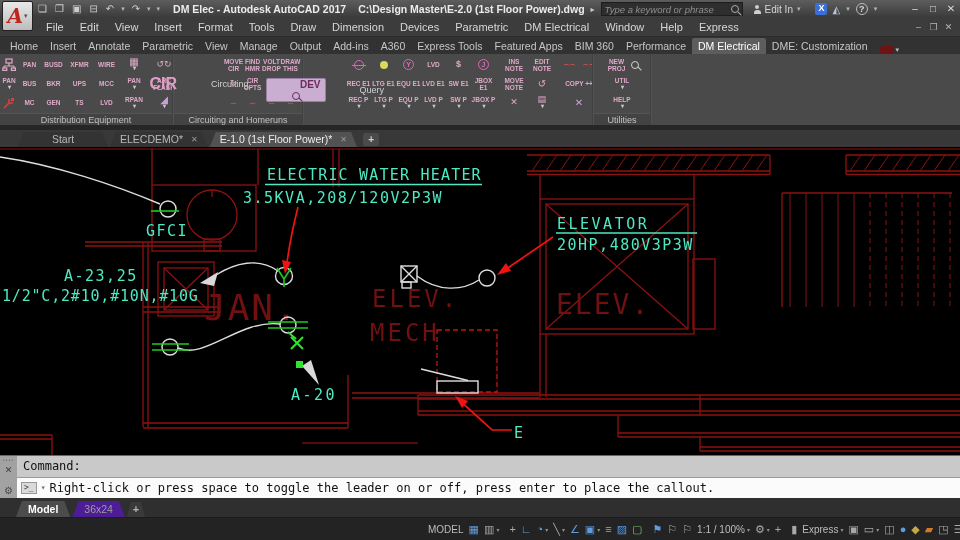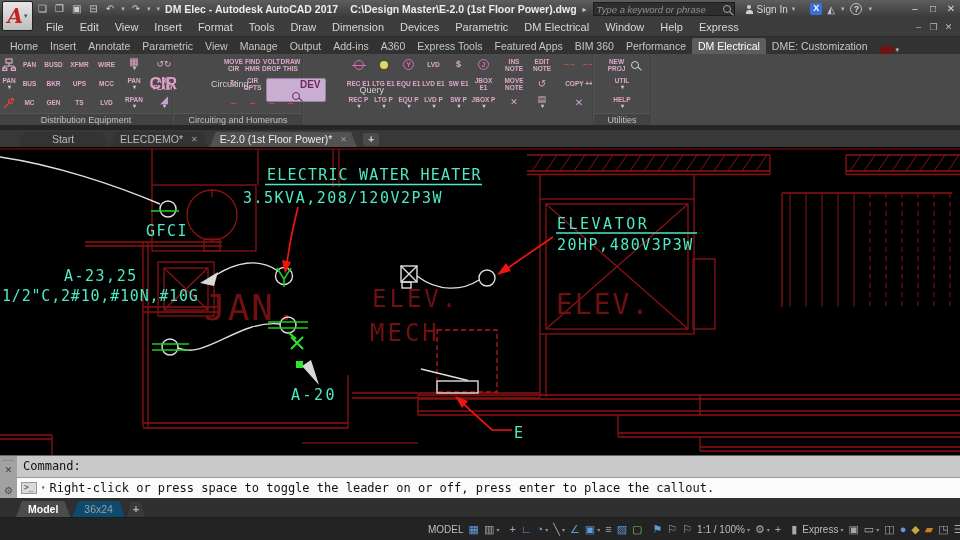--- a/index.html
+++ b/index.html
@@ -9,21 +9,21 @@
 
   
   .titlebar { height:18px; background:linear-gradient(#5d5d5d,#3a3a3a); display:flex; align-items:center;
               padding-left:36px; gap:4px; position:relative; }
   .logo { position:absolute; left:2px; top:1px; width:31px; height:30px; background:linear-gradient(#e8e8e8,#bdbdbd);
           border:1px solid #222; border-radius:2px; z-index:10; display:flex; align-items:center; justify-content:center; }
   .logo-a { color:#c0251c; font:italic bold 20px/20px "DejaVu Serif", serif; }
   .logo-caret { color:#555; font-size:7px; margin-left:1px; }
   .qi { color:#cdcdcd; font-size:10px; line-height:16px; padding:0 2px; }
   .qi.caret { font-size:7px; color:#b5b5b5; padding:0 1px; }
-  .title-text { color:#ececec; font-size:10.5px; font-weight:bold; white-space:nowrap; }
+  .title-text { color:#ececec; font-size:10.5px; font-weight:bold; white-space:nowrap; margin-left:8px; }
   .title-text .path { margin-left:12px; }
   .title-arrow { color:#cfcfcf; font-size:8px; margin:0 2px; }
   .search { display:flex; align-items:center; background:#2e2e2e; border:1px solid #1d1d1d; height:14px;
             width:142px; padding:0 3px; }
   .search input { flex:1; background:transparent; border:none; outline:none; color:#cfcfcf;
                   font:italic 9.5px "Liberation Sans", sans-serif; min-width:0; }
   .search input::placeholder { color:#8f8f8f; font-style:italic; }
   .mag { width:8px; height:8px; border:1.4px solid currentColor; border-radius:50%; position:relative; display:inline-block; }
   .mag::after { content:""; position:absolute; width:5px; height:1.4px; background:currentColor;
                 transform:rotate(45deg); right:-4px; bottom:-2px; }
@@ -109,21 +109,21 @@
   .cmdhist { flex:1; background:#c9c9c9; border-bottom:1px solid #9a9a9a; display:flex; align-items:center;
              font:12px "DejaVu Sans Mono", monospace; color:#111; padding-left:6px; }
   .cmdprompt { flex:1; background:#fbfbfb; display:flex; align-items:center; gap:4px;
                font:12px "DejaVu Sans Mono", monospace; color:#111; padding-left:4px; white-space:nowrap; overflow:hidden; }
   .badge { background:#dadada; border:1px solid #999; color:#444; font:8px/10px "DejaVu Sans Mono", monospace; padding:0 2px; }
   .pcaret { color:#666; font-size:8px; }
 
   
   .laytabs { height:20px; background:#2f2f2f; display:flex; align-items:flex-end; padding-left:16px; gap:2px;
              border-bottom:1px solid #1c1c1c; }
-  .ltab { background:#0c4a6e; color:#9d9d9d; font-size:10.5px; padding:2px 12px;
+  .ltab { background:#4c1d95; color:#9d9d9d; font-size:10.5px; padding:2px 12px;
           clip-path:polygon(6px 0, calc(100% - 6px) 0, 100% 100%, 0 100%); }
   .ltab.active { background:#4c4c4c; color:#fff; font-weight:bold; }
   .lplus { width:18px; color:#b5b5b5; background:#3a3a3a; text-align:center; font:bold 11px/15px "Liberation Sans";
            clip-path:polygon(4px 0, calc(100% - 4px) 0, 100% 100%, 0 100%); }
 
   
   .statusbar { height:22px; background:#232323; display:flex; align-items:center; gap:5px;
                padding-left:428px; padding-right:4px; overflow:hidden; }
   .sb-txt { color:#bdbdbd; font-size:10px; white-space:nowrap; }
   .sb-i { color:#a8a8a8; font-size:11px; line-height:20px; }
@@ -158,21 +158,21 @@
     <div class="title-text">
       <span>DM Elec - Autodesk AutoCAD 2017</span><span class="path">C:\Design Master\E-2.0 (1st Floor Power).dwg</span>
     </div>
     <span class="title-arrow">▸</span>
     <div class="search">
       <input placeholder="Type a keyword or phrase" style="">
       <span class="mag"></span>
     </div>
     <div class="signin">
       <span class="person"></span>
-      <span>Sign In</span>
+      <span>Edit In</span>
       <span class="qi caret">▾</span>
     </div>
     <div class="tray">
       <span class="xchg">X</span>
       <span class="a360">◭</span>
       <span class="qi caret">▾</span>
       <span class="helpq">?</span>
       <span class="qi caret">▾</span>
     </div>
     <div class="winbtns">
@@ -411,21 +411,21 @@
 
   <div class="doctabs">
     <div class="dtab">
         <span>Start</span>
       </div>
     <div class="dtab">
         <span>ELECDEMO*</span>
         <span class="tx">✕</span>
       </div>
     <div class="dtab active">
-        <span>E-2.0 (1st Floor Power)*</span>
+        <span>E-1.0 (1st Floor Power)*</span>
         <span class="tx">✕</span>
       </div>
     <div class="dplus">+</div>
   </div>
 
   <div class="canvas">
     <svg width="960" height="308" viewBox="0 0 960 308">
 
       <g stroke="#8C1212" stroke-width="1.3" fill="none">
         <path d="M0,2 H960" opacity="0.7"></path>

